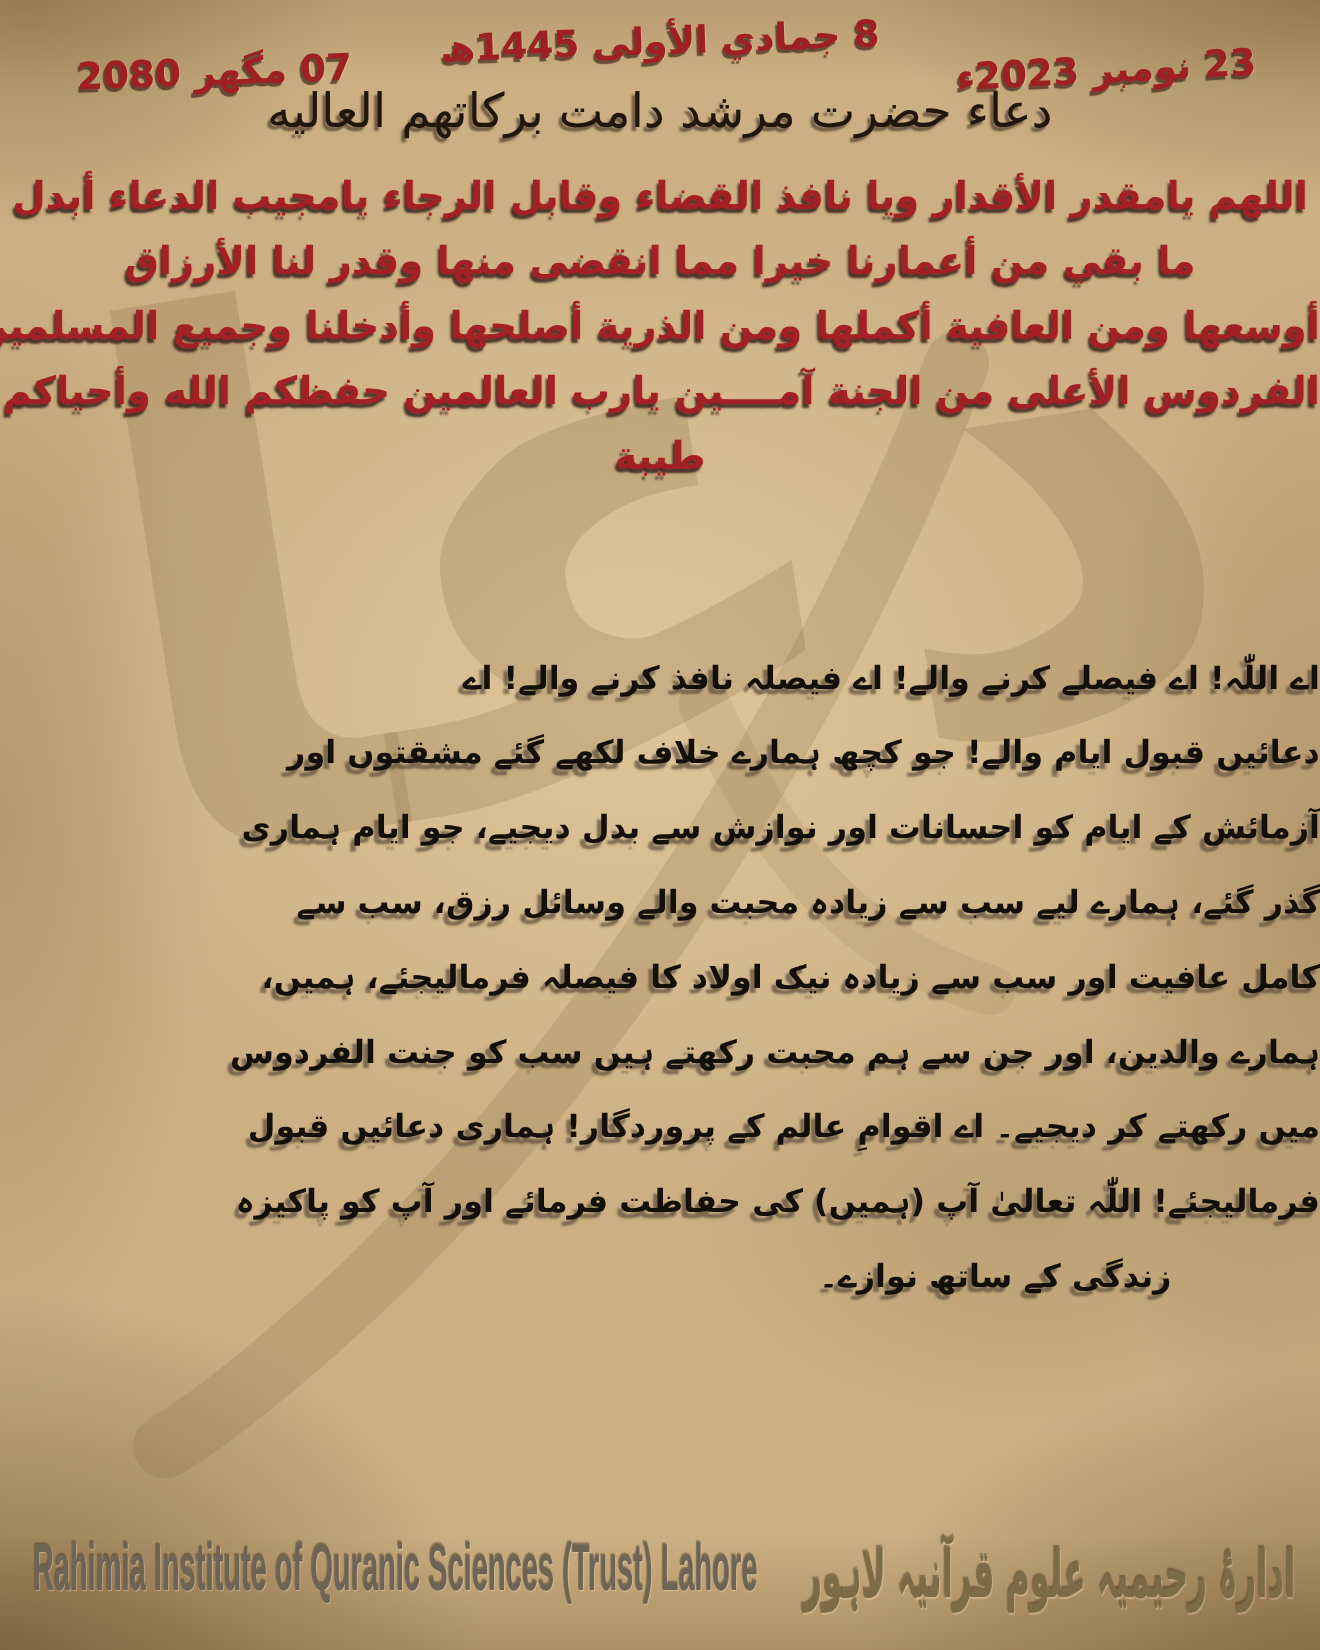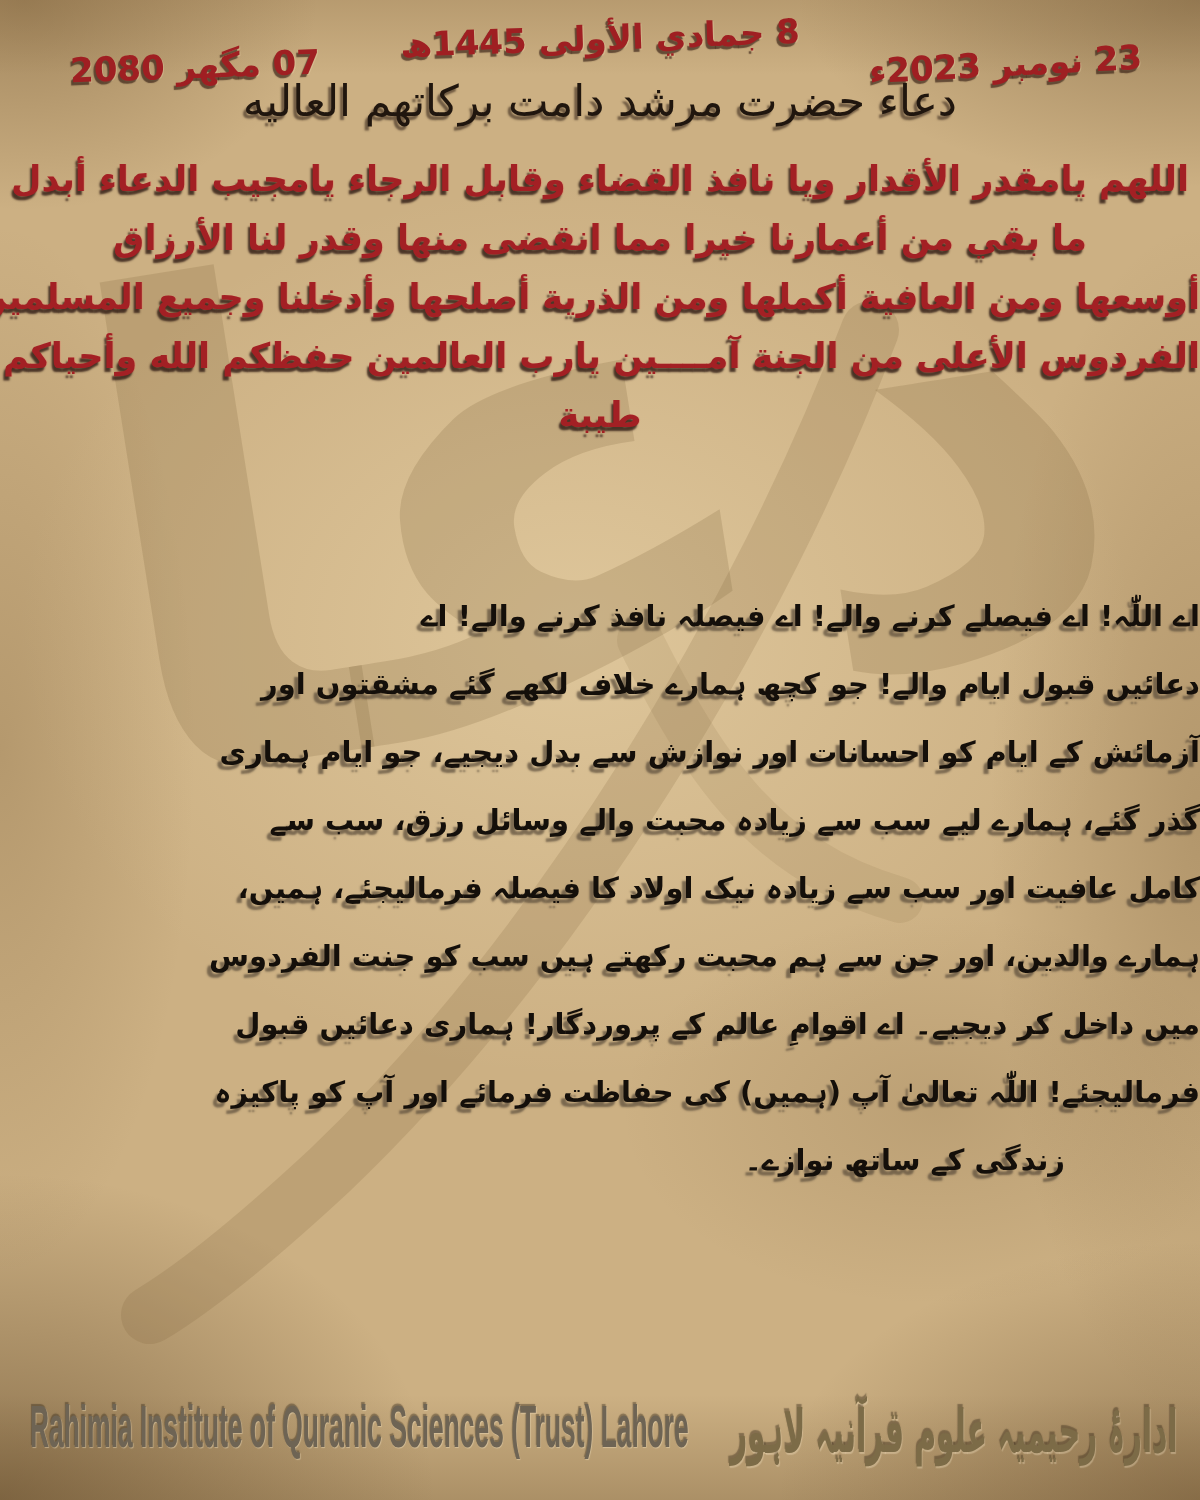--- a/index.html
+++ b/index.html
@@ -112,21 +112,21 @@
     <div class="arabic-line">طيبة</div>
   </div>
 
   <div class="layer urdu-block">
     <div class="urdu-line">اے اللّٰہ! اے فیصلے کرنے والے! اے فیصلہ نافذ کرنے والے! اے</div>
     <div class="urdu-line">دعائیں قبول ایام والے! جو کچھ ہمارے خلاف لکھے گئے مشقتوں اور</div>
     <div class="urdu-line">آزمائش کے ایام کو احسانات اور نوازش سے بدل دیجیے، جو ایام ہماری</div>
     <div class="urdu-line">گذر گئے، ہمارے لیے سب سے زیادہ محبت والے وسائل رزق، سب سے</div>
     <div class="urdu-line">کامل عافیت اور سب سے زیادہ نیک اولاد کا فیصلہ فرمالیجئے، ہمیں،</div>
     <div class="urdu-line">ہمارے والدین، اور جن سے ہم محبت رکھتے ہیں سب کو جنت الفردوس</div>
-    <div class="urdu-line">میں داخل کر دیجیے۔ اے اقوامِ عالم کے پروردگار! ہماری دعائیں قبول</div>
+    <div class="urdu-line">میں رکھتے کر دیجیے۔ اے اقوامِ عالم کے پروردگار! ہماری دعائیں قبول</div>
     <div class="urdu-line">فرمالیجئے! اللّٰہ تعالیٰ آپ (ہمیں) کی حفاظت فرمائے اور آپ کو پاکیزہ</div>
     <div class="urdu-line shift-left">زندگی کے ساتھ نوازے۔</div>
   </div>
 
   <div class="layer footer-en">Rahimia Institute of Quranic Sciences (Trust) Lahore</div>
   <div class="layer footer-calligraphy">ادارۂ رحیمیہ علوم قرآنیہ لاہور</div>
 
 </div>
 
 </body></html>

